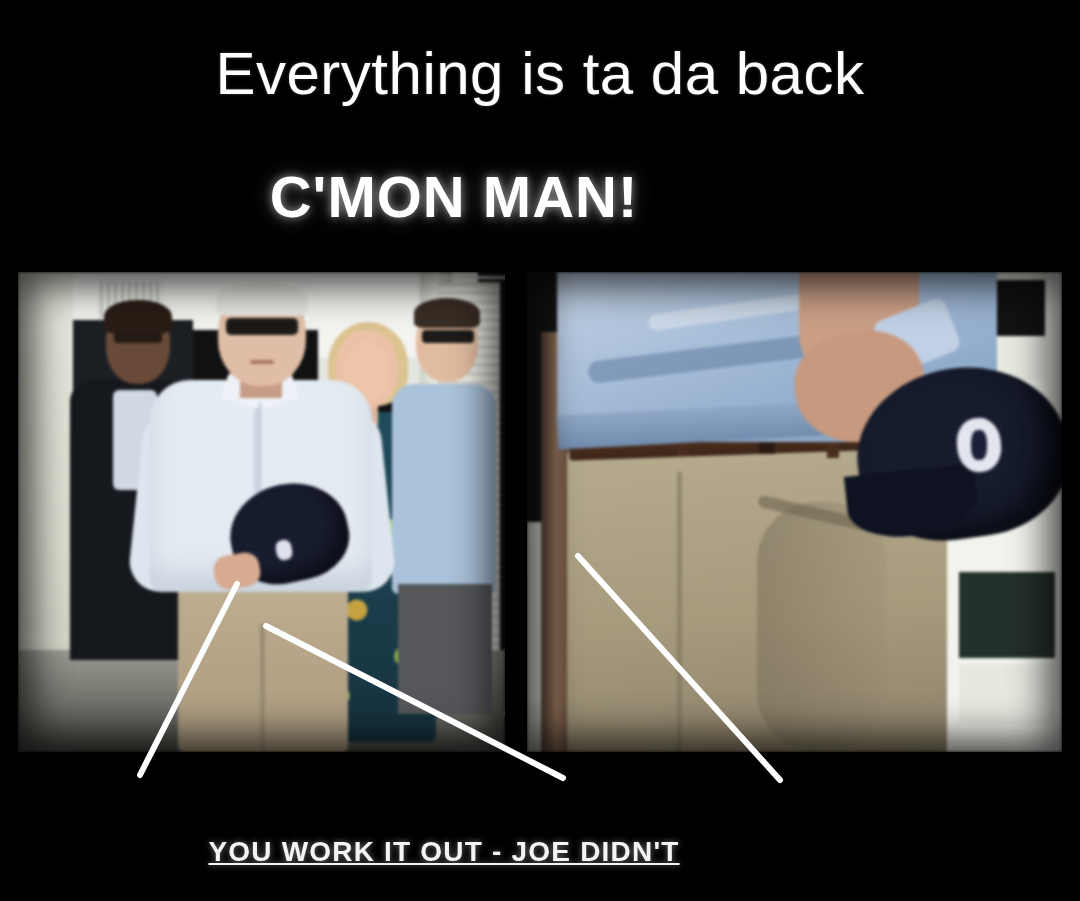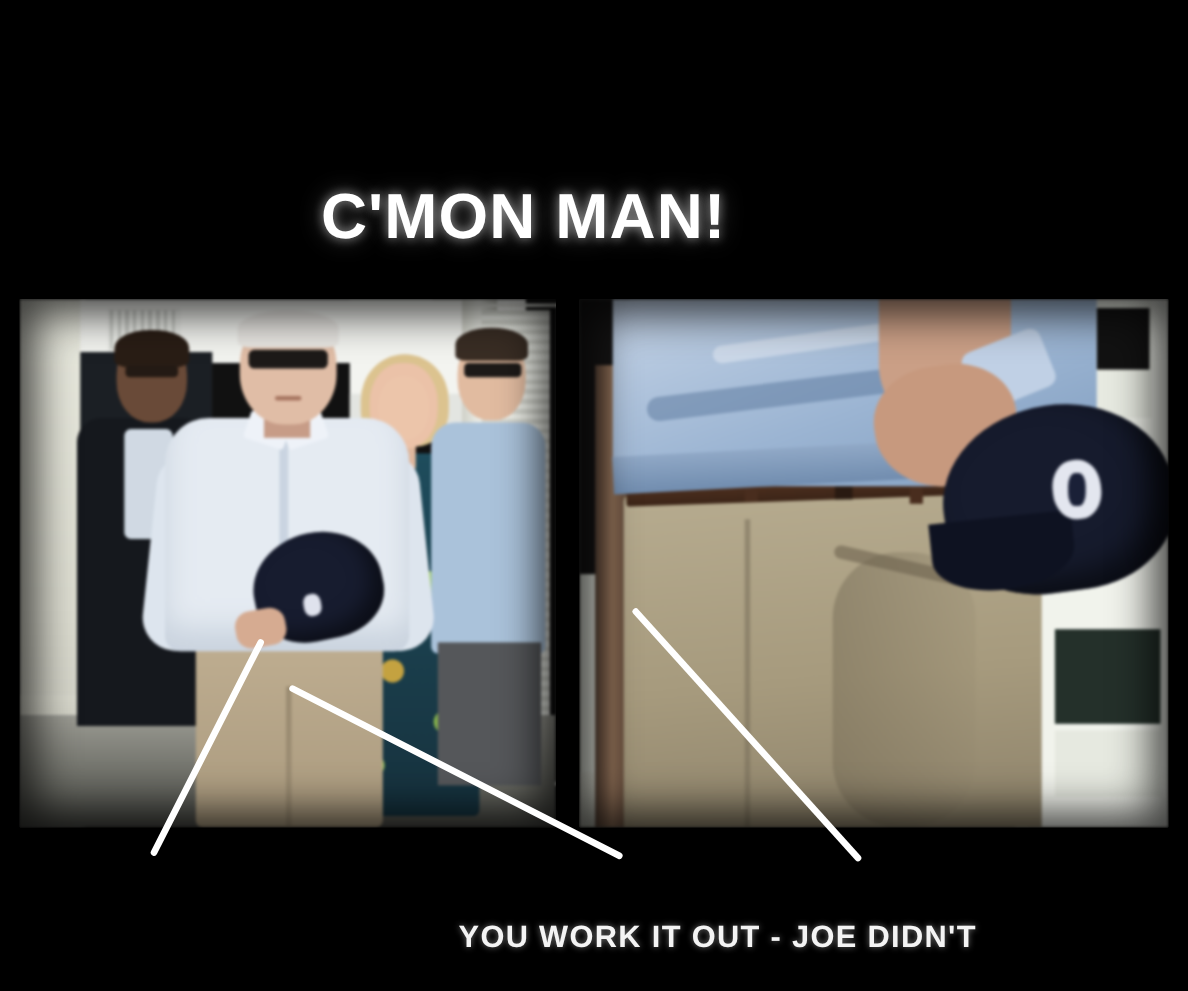--- a/index.html
+++ b/index.html
@@ -11,33 +11,33 @@
     position:absolute;left:0;top:44px;width:1080px;text-align:center;
     color:#ffffff;font-family:"Liberation Sans",sans-serif;
     font-size:60px;font-weight:400;letter-spacing:.5px;line-height:1;
     text-shadow:0 0 3px rgba(255,255,255,.25);
   }
   .sub-caption{
     position:absolute;left:0;top:168px;width:908px;text-align:center;
     color:#ffffff;font-family:"Liberation Sans",sans-serif;
     font-size:58px;font-weight:bold;letter-spacing:1px;line-height:1;
     text-shadow:0 0 10px rgba(255,255,255,.55),0 0 22px rgba(255,255,255,.28),2px 2px 0 rgba(0,0,0,.6);
-    margin-left:22px;
   }
   .bottom-line1{
     position:absolute;left:0;top:782px;width:1080px;text-align:center;
     color:#f4f4f4;font-family:"Liberation Sans",sans-serif;
     font-size:30px;font-weight:bold;letter-spacing:1.2px;line-height:1;
     text-shadow:0 0 6px rgba(255,255,255,.45),2px 2px 1px rgba(0,0,0,.9);
   }
   .bottom-line2{
-    position:absolute;left:0;top:838px;width:888px;text-align:right;
+    position:absolute;left:0;top:838px;width:888px;text-align:center;
     color:#f4f4f4;font-family:"Liberation Sans",sans-serif;
     font-size:28px;font-weight:bold;letter-spacing:1.2px;line-height:1;
     text-shadow:0 0 6px rgba(255,255,255,.45),2px 2px 1px rgba(0,0,0,.9);
+    text-decoration:underline;
   }
 
   
   .panel{position:absolute;overflow:hidden;background:#111;}
   #panel-left{left:18px;top:272px;width:487px;height:480px;}
   #panel-right{left:527px;top:272px;width:535px;height:480px;}
 
   .layer{position:absolute;}
 
   
@@ -152,20 +152,21 @@
   .blurwrap{filter:blur(1.6px) saturate(.94);}
 
   
   .annot{position:absolute;left:0;top:0;width:1080px;height:901px;pointer-events:none;}
 </style>
 </head>
 <body>
 
 <div class="meme">
 
+  <div class="top-caption">Everything is ta da back</div>
 
   <div class="sub-caption">C'MON MAN!</div>
 
   <div class="panel" id="panel-left">
     <div class="blurwrap" style="position:absolute;inset:0;">
       <div class="layer lp-wallL"></div>
       <div class="layer lp-wallTop"></div>
       <div class="layer lp-vent"></div>
       <div class="layer lp-doorDark"></div>
       <div class="layer lp-doorKnob"></div>

